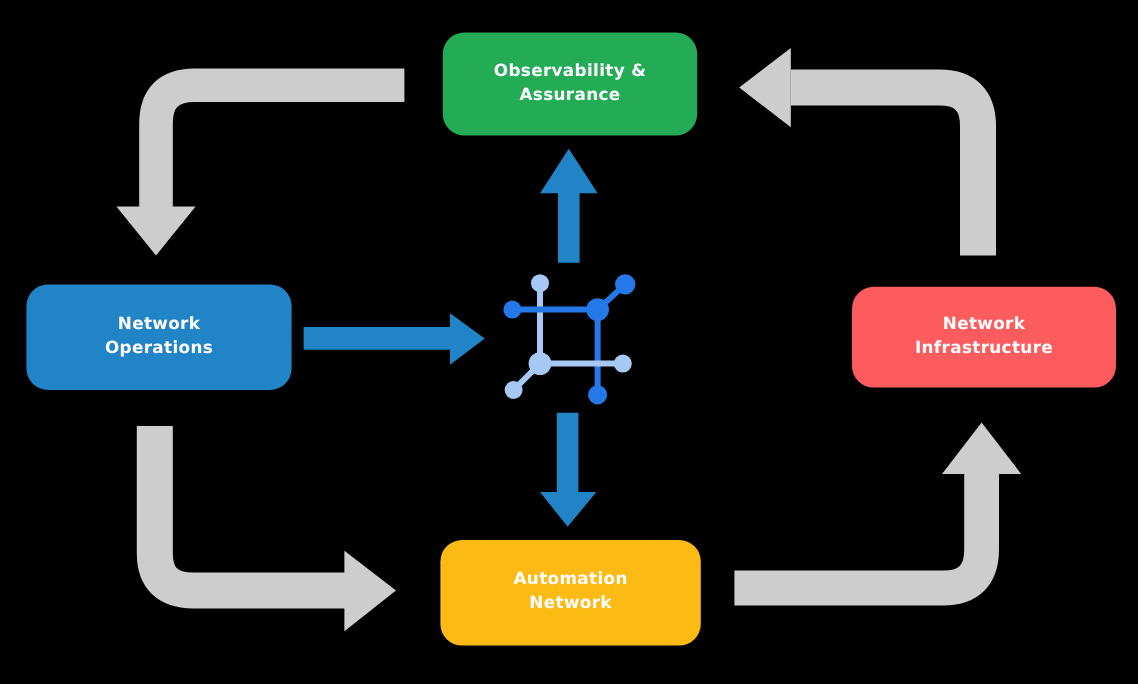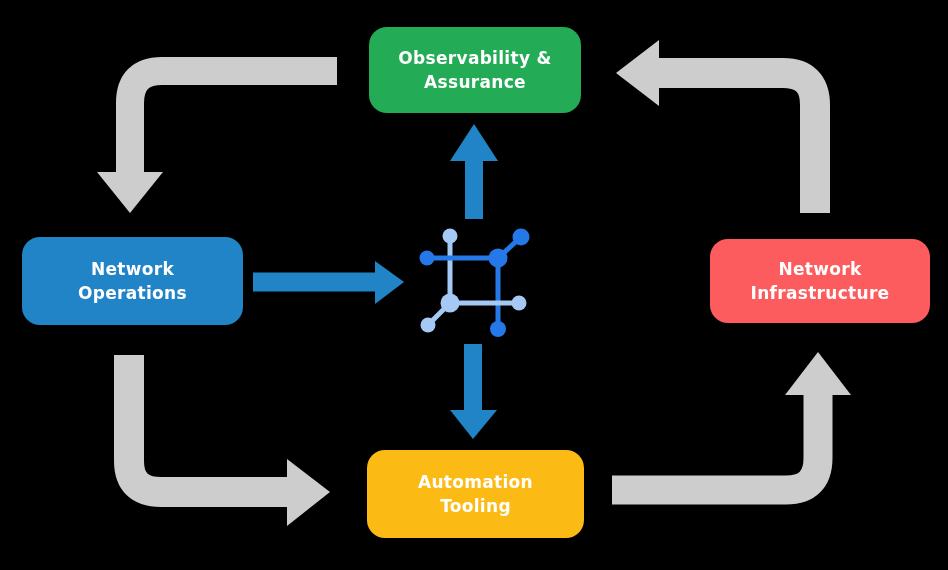--- a/index.html
+++ b/index.html
@@ -23,21 +23,21 @@
     display: block;
   }
   .node {
     position: absolute;
     display: flex;
     align-items: center;
     justify-content: center;
     border-radius: 18px;
     color: #ffffff;
     text-align: center;
-    font-size: 17px;
+    font-size: 14px;
     font-weight: 600;
     letter-spacing: 0.3px;
     line-height: 1.42;
   }
   .node .label {
     white-space: pre-line;
   }
   .node-observability { left: 369px; top: 27px;  width: 212px; height: 86px; }
   .node-operations    { left: 22px;  top: 237px; width: 221px; height: 88px; }
   .node-infrastructure{ left: 710px; top: 239px; width: 220px; height: 84px; }
@@ -120,16 +120,16 @@
 Operations</span>
   </div>
 
   <div class="node node-infrastructure" style="background-color: rgb(253, 92, 95);">
     <span class="label">Network
 Infrastructure</span>
   </div>
 
   <div class="node node-automation" style="background-color: rgb(252, 186, 20);">
     <span class="label">Automation
-Tooling</span>
+Network</span>
   </div>
 
 </div>
 
 </body></html>

